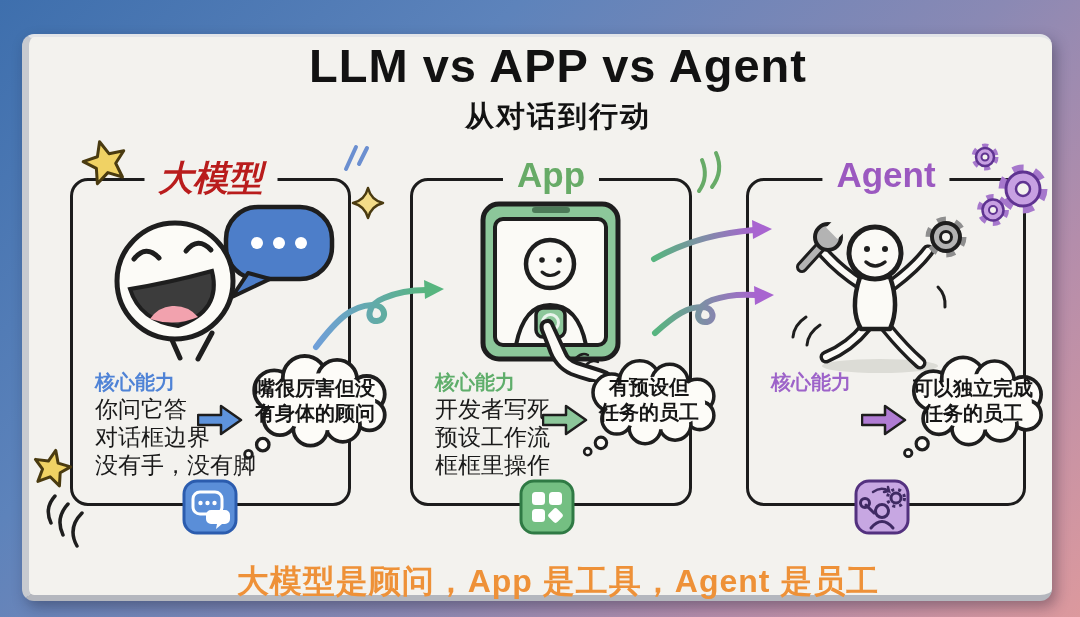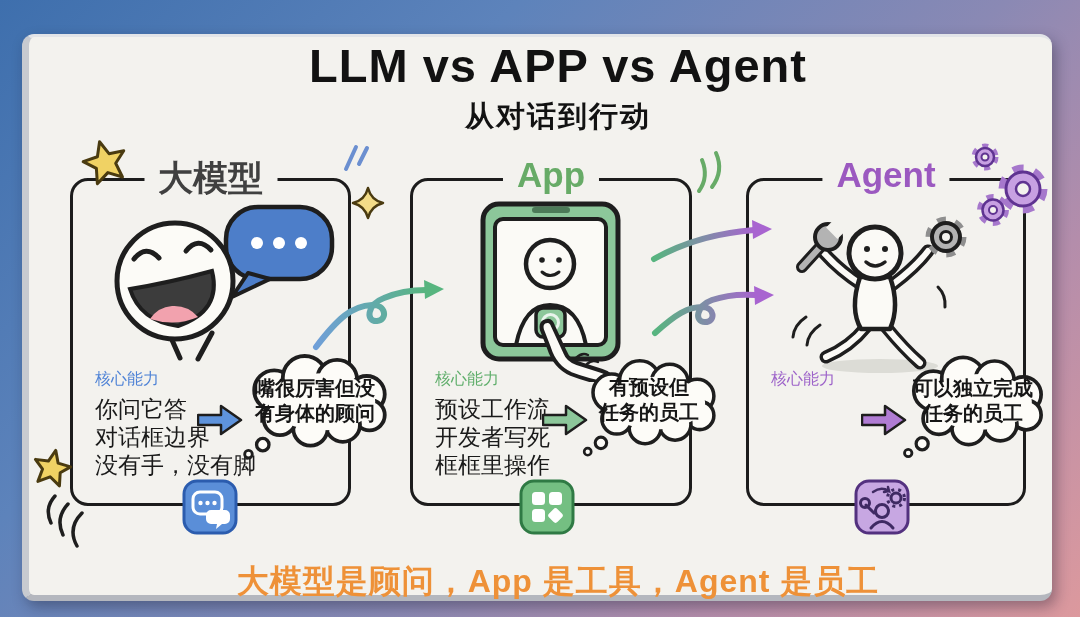--- a/index.html
+++ b/index.html
@@ -29,24 +29,24 @@
     position:absolute;top:178px;height:328px;width:281px;
     border:3.5px solid #1c1c1c;border-radius:18px;box-sizing:border-box;
   }
   #panel-llm{left:70px;}
   #panel-app{left:410px;width:282px;}
   #panel-agent{left:746px;width:280px;}
   .panel-title{
     position:absolute;top:-26px;left:50%;transform:translateX(-50%);
     background:#f3f2ee;padding:0 14px;font-size:35px;font-weight:900;white-space:nowrap;
   }
-  #panel-llm .panel-title{color:#404040;}
+  #panel-llm .panel-title{color:#b91c1c;font-style:italic;}
   #panel-app .panel-title{color:#67ab67;}
   #panel-agent .panel-title{color:#9b59c0;}
-  .core-label{position:absolute;left:22px;top:188px;font-size:16px;font-weight:400;}
+  .core-label{position:absolute;left:22px;top:188px;font-size:20px;font-weight:700;}
   #panel-llm .core-label{color:#4f83d6;}
   #panel-app .core-label{color:#5fae6b;}
   #panel-agent .core-label{color:#9d63c9;}
   .core-lines{position:absolute;left:22px;top:214px;font-size:23px;font-weight:400;color:#1a1a1a;line-height:28px;white-space:nowrap;}
   .barrow{position:absolute;width:46px;height:34px;}
   .illus{position:absolute;}
   .cloud{position:absolute;}
   .cloud svg{position:absolute;left:0;top:0;width:100%;height:100%;}
   .cloud-text{
     position:absolute;left:0;right:8px;top:24px;text-align:center;
@@ -130,22 +130,22 @@
     <circle cx="19.5" cy="25" r="2.2" fill="#fff"></circle>
       <circle cx="26.5" cy="25" r="2.2" fill="#fff"></circle>
       <circle cx="33.5" cy="25" r="2.2" fill="#fff"></circle>
     <path d="M30,32 h14 a5,5 0 0 1 5,5 v4 a5,5 0 0 1 -5,5 h-3 l-6,5 1,-5 h-6 a5,5 0 0 1 -5,-5 v-4 a5,5 0 0 1 5,-5 Z" fill="#fff"></path>
   </svg>
 
   <div class="panel" id="panel-app">
     <div class="panel-title">App</div>
     <div class="core-label">核心能力</div>
     <div class="core-lines">
+      <div>开发者写死</div>
       <div>预设工作流</div>
-      <div>开发者写死</div>
       <div>框框里操作</div>
     </div>
   </div>
 
   <svg class="illus" style="left:458px;top:196px;width:190px;height:186px;" viewBox="0 0 190 186">
     <rect x="25" y="8" width="135" height="155" rx="16" fill="#8cc79a" stroke="#1e1e1e" stroke-width="5"></rect>
     <rect x="37" y="23" width="111" height="126" rx="8" fill="#fbfaf6" stroke="#1e1e1e" stroke-width="4"></rect>
     <rect x="74" y="11" width="38" height="6" rx="3" fill="#4c7a58"></rect>
     <g>
       <path d="M58,149 q8,-40 34,-40 q28,0 36,40 Z" fill="#fbfaf6" stroke="#1e1e1e" stroke-width="4"></path>

